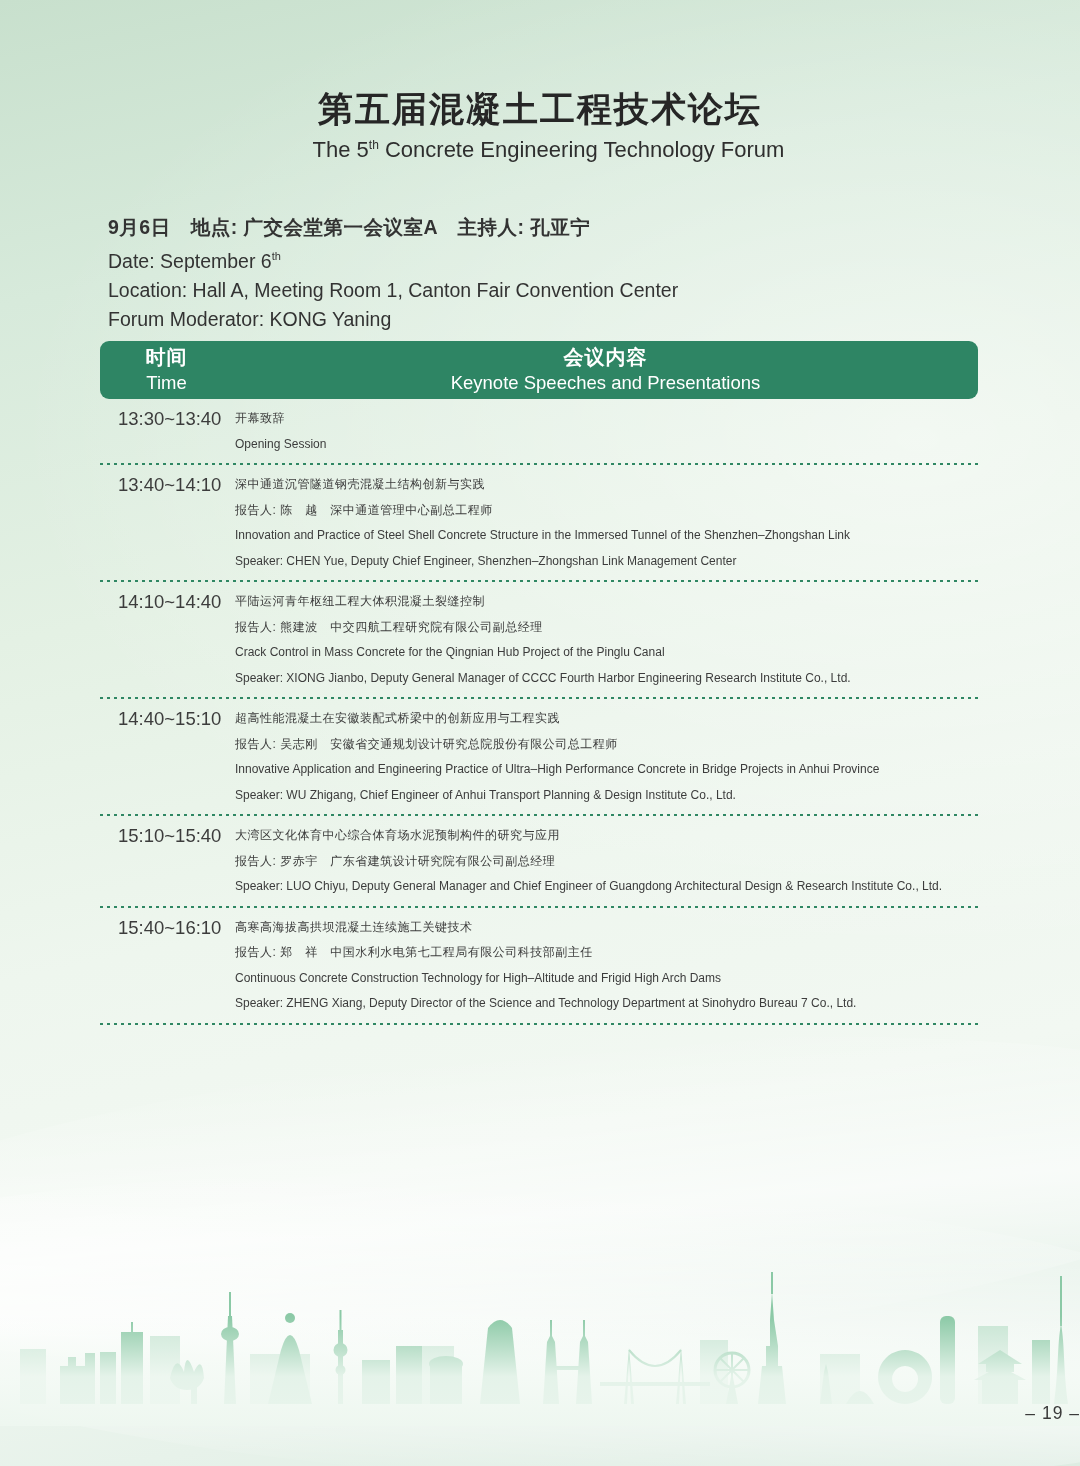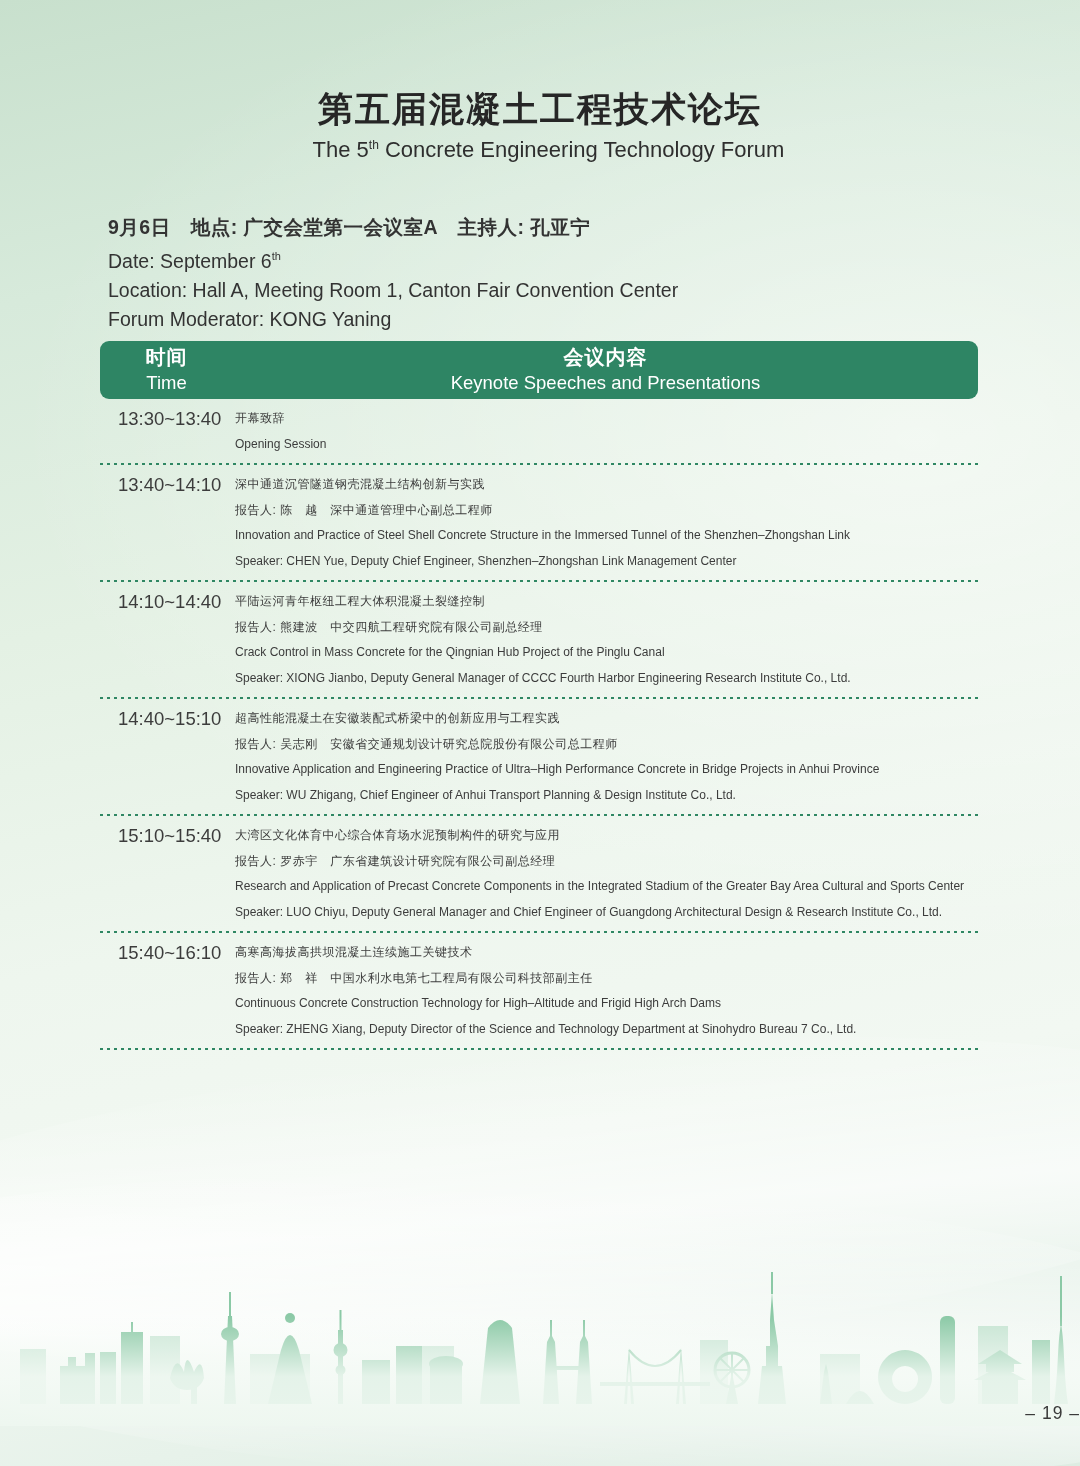--- a/index.html
+++ b/index.html
@@ -118,21 +118,20 @@
             <p class="p p-zh">报告人: 吴志刚　安徽省交通规划设计研究总院股份有限公司总工程师</p>
             <p class="p p-en">Innovative Application and Engineering Practice of Ultra–High Performance Concrete in Bridge Projects in Anhui Province</p>
             <p class="p p-en">Speaker: WU Zhigang, Chief Engineer of Anhui Transport Planning &amp; Design Institute Co., Ltd.</p>
           </div>
         </div>
         <div class="row">
           <div class="cell-time">15:10~15:40</div>
           <div class="cell-content">
             <p class="p p-zh">大湾区文化体育中心综合体育场水泥预制构件的研究与应用</p>
             <p class="p p-zh">报告人: 罗赤宇　广东省建筑设计研究院有限公司副总经理</p>
-            <p class="p p-en">Research and Application of Precast Concrete Components in the Integrated Stadium of the Greater Bay Area Cultural and Sports Center</p>
             <p class="p p-en">Speaker: LUO Chiyu, Deputy General Manager and Chief Engineer of Guangdong Architectural Design &amp; Research Institute Co., Ltd.</p>
           </div>
         </div>
         <div class="row">
           <div class="cell-time">15:40~16:10</div>
           <div class="cell-content">
             <p class="p p-zh">高寒高海拔高拱坝混凝土连续施工关键技术</p>
             <p class="p p-zh">报告人: 郑　祥　中国水利水电第七工程局有限公司科技部副主任</p>
             <p class="p p-en">Continuous Concrete Construction Technology for High–Altitude and Frigid High Arch Dams</p>
             <p class="p p-en">Speaker: ZHENG Xiang, Deputy Director of the Science and Technology Department at Sinohydro Bureau 7 Co., Ltd.</p>

